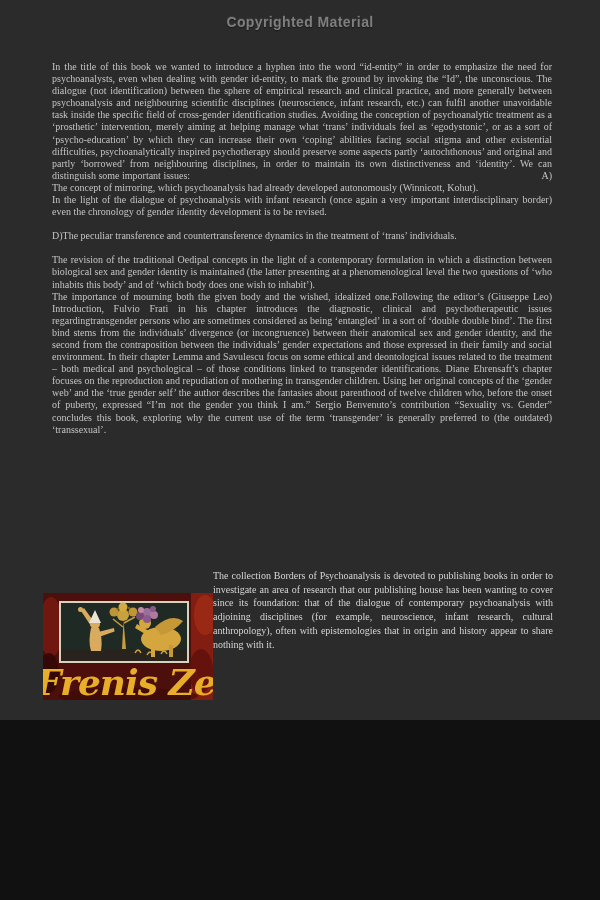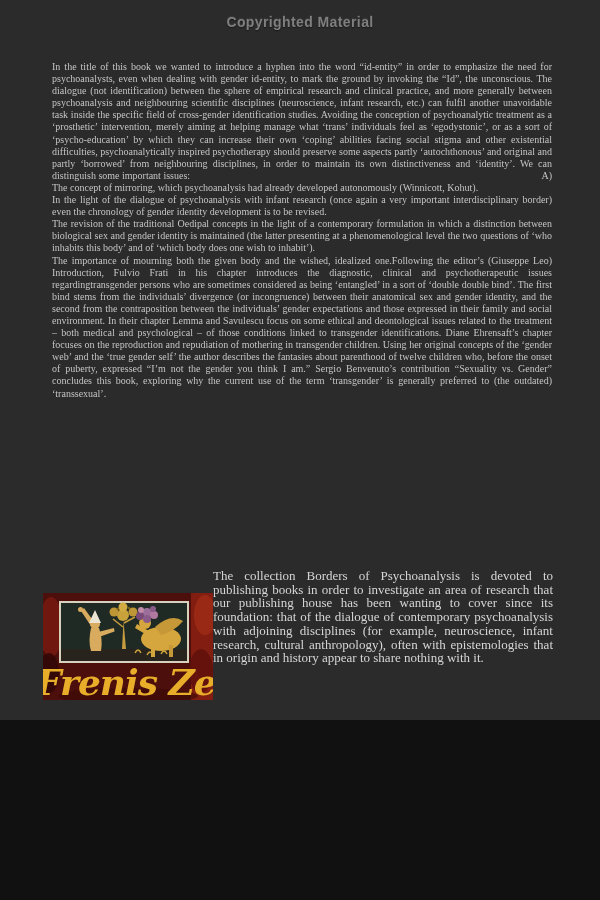--- a/index.html
+++ b/index.html
@@ -19,21 +19,21 @@
   .body-text{
     position:absolute;left:52px;top:61px;width:500px;
     font-size:10px;line-height:12.1px;color:#c5c5c5;
     text-align:justify;
   }
   .body-text p{margin:0;}
   .body-text p.spaced{margin:12px 0;}
   .line-marker{float:right;}
   .pub-note{
     position:absolute;left:213px;top:569px;width:340px;
-    font-size:13px;line-height:13.7px;color:#d6d6d6;
+    font-size:10px;line-height:13.7px;color:#d6d6d6;
     text-align:justify;
   }
   .pub-note .caption{margin-top:12px;text-align:left;}
   .logo{position:absolute;left:43px;top:593px;width:170px;height:107px;}
   .band{
     position:absolute;left:0;top:749px;width:600px;height:64px;
     background:linear-gradient(#16283a 0,#16283a 5%,#4a8dc6 9%,#5093cc 45%,#4285bf 91%,#16283a 95%,#16283a 100%);
   }
   .barcode-box{
     position:absolute;left:373px;top:752px;width:205px;height:125px;
@@ -61,20 +61,21 @@
 <body>
 
 <div class="page">
 
   <div class="watermark wm-top">Copyrighted Material</div>
 
   <div class="body-text">
     <p><span>In the title of this book we wanted to introduce a hyphen into the word “id-entity” in order to emphasize the need for psychoanalysts, even when dealing with gender id-entity, to mark the ground by invoking the “Id”, the unconscious. The dialogue (not identification) between the sphere of empirical research and clinical practice, and more generally between psychoanalysis and neighbouring scientific disciplines (neuroscience, infant research, etc.) can fulfil another unavoidable task inside the specific field of cross-gender identification studies. Avoiding the conception of psychoanalytic treatment as a ‘prosthetic’ intervention, merely aiming at helping manage what ‘trans’ individuals feel as ‘egodystonic’, or as a sort of ‘psycho-education’ by which they can increase their own ‘coping’ abilities facing social stigma and other existential difficulties, psychoanalytically inspired psychotherapy should preserve some aspects partly ‘autochthonous’ and original and partly ‘borrowed’ from neighbouring disciplines, in order to maintain its own distinctiveness and ‘identity’. We can distinguish some important issues:</span><span class="line-marker">A)</span></p>
     <p>The concept of mirroring, which psychoanalysis had already developed autonomously (Winnicott, Kohut).</p>
     <p>In the light of the dialogue of psychoanalysis with infant research (once again a very important interdisciplinary border) even the chronology of gender identity development is to be revised.</p>
+    <p class="spaced">D)The peculiar transference and countertransference dynamics in the treatment of ‘trans’ individuals.</p>
     <p>The revision of the traditional Oedipal concepts in the light of a contemporary formulation in which a distinction between biological sex and gender identity is maintained (the latter presenting at a phenomenological level the two questions of ‘who inhabits this body’ and of ‘which body does one wish to inhabit’).</p>
     <p>The importance of mourning both the given body and the wished, idealized one.Following the editor’s (Giuseppe Leo) Introduction, Fulvio Frati in his chapter introduces the diagnostic, clinical and psychotherapeutic issues regardingtransgender persons who are sometimes considered as being ‘entangled’ in a sort of ‘double double bind’. The first bind stems from the individuals’ divergence (or incongruence) between their anatomical sex and gender identity, and the second from the contraposition between the individuals’ gender expectations and those expressed in their family and social environment. In their chapter Lemma and Savulescu focus on some ethical and deontological issues related to the treatment – both medical and psychological – of those conditions linked to transgender identifications. Diane Ehrensaft’s chapter focuses on the reproduction and repudiation of mothering in transgender children. Using her original concepts of the ‘gender web’ and the ‘true gender self’ the author describes the fantasies about parenthood of twelve children who, before the onset of puberty, expressed “I’m not the gender you think I am.” Sergio Benvenuto’s contribution “Sexuality vs. Gender” concludes this book, exploring why the current use of the term ‘transgender’ is generally preferred to (the outdated) ‘transsexual’.</p>
   </div>
 
   <svg class="logo" viewBox="0 0 170 107" xmlns="http://www.w3.org/2000/svg">
     <rect x="0" y="0" width="170" height="107" fill="#4d0f0c"></rect>
     <ellipse cx="8" cy="34" rx="12" ry="30" fill="#7c1c10" opacity="0.75"></ellipse>
     <ellipse cx="6" cy="80" rx="10" ry="20" fill="#2e0605" opacity="0.8"></ellipse>
     <rect x="148" y="0" width="22" height="107" fill="#8c2113" opacity="0.85"></rect>
     <ellipse cx="162" cy="22" rx="11" ry="20" fill="#a83018" opacity="0.6"></ellipse>

